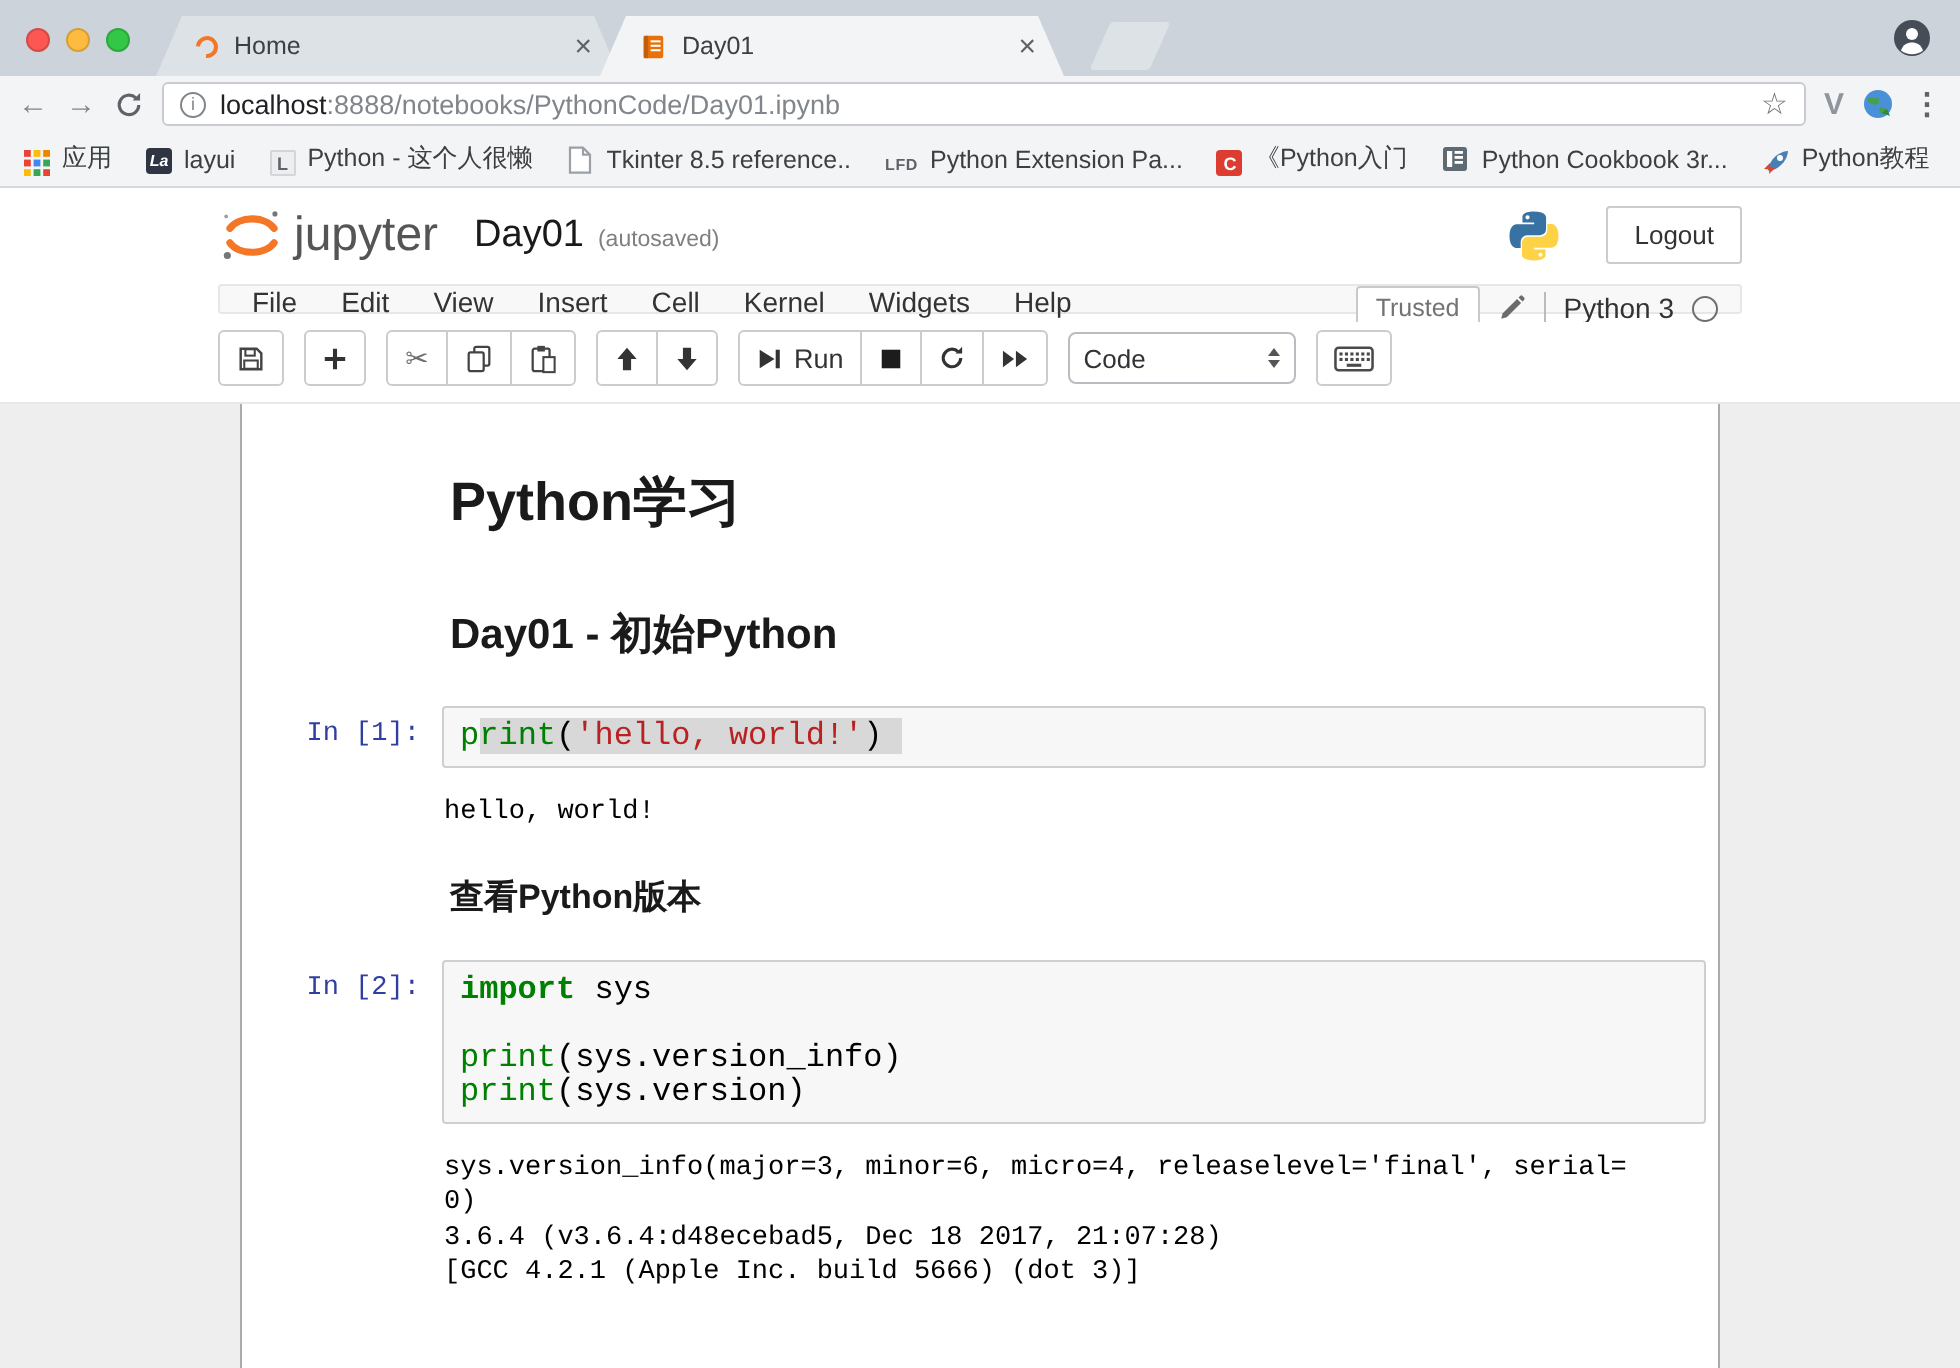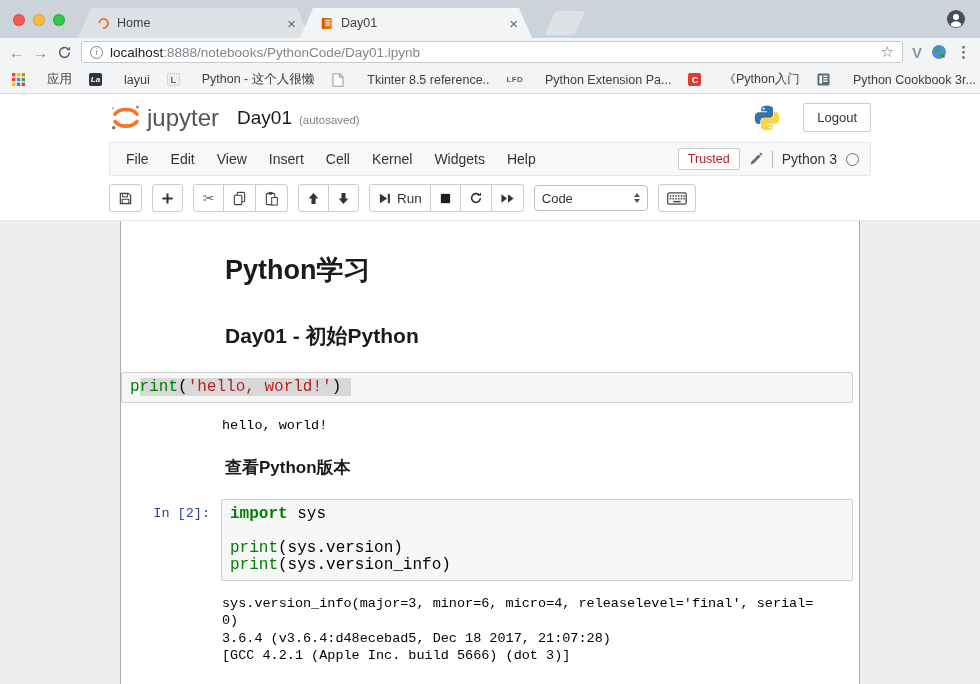--- a/index.html
+++ b/index.html
@@ -29,43 +29,43 @@
   .urlfield { flex:1; height:22px; background:#fff; border:1px solid #c8ccd0; border-radius:3px; display:flex; align-items:center; padding:0 8px; gap:7px; }
   .info-ico { width:13px; height:13px; border:1px solid #80868b; border-radius:50%; color:#80868b; font-size:9px;
               display:flex; align-items:center; justify-content:center; font-style:normal; flex:none; }
   .urltext { font-size:13.5px; color:#80868b; white-space:nowrap; }
   .urltext b { color:#202124; font-weight:normal; }
   .star { margin-left:auto; color:#6e7277; font-size:15px; }
   .vext { color:#8e959d; font-weight:bold; font-size:15px; }
   .dots { color:#5f6368; font-size:15px; font-weight:bold; letter-spacing:0; }
 
   .bmrow { height:28px; background:#f3f4f6; border-bottom:1px solid #d6d9dc; display:flex; align-items:center; padding:0 11px; gap:17px; flex:none; }
-  .bm { display:flex; align-items:center; gap:22px; font-size:12.5px; color:#3c4043; white-space:nowrap; }
+  .bm { display:flex; align-items:flex-end; gap:6px; font-size:12.5px; color:#3c4043; white-space:nowrap; }
   .bm-ico { width:14px; height:14px; flex:none; display:flex; align-items:center; justify-content:center; }
   .sq { width:13px; height:13px; border-radius:2px; display:flex; align-items:center; justify-content:center; font-weight:bold; }
   .sq.layui { background:#2f3542; color:#fff; font-size:8px; font-style:italic; }
   .sq.pyblog { background:#eceef0; border:1px solid #d2d5d9; color:#5f6368; font-size:9px; border-radius:1px; }
   .sq.csdn { background:#dd3c31; color:#fff; font-size:9px; }
   .lfd { font-size:8px; font-weight:bold; color:#5f6368; letter-spacing:.3px; }
 
   
   .jheader { background:#fff; height:47px; display:flex; align-items:center; flex:none; }
   .jwrap { width:762px; margin:0 auto; display:flex; align-items:center; }
   .wordmark { font-size:24px; color:#555; letter-spacing:0; margin-left:4px; }
   .nbtitle { font-size:19px; color:#1a1a1a; margin-left:18px; }
   .autosaved { font-size:11.5px; color:#808080; margin-left:7px; padding-top:4px; }
   .hright { margin-left:auto; display:flex; align-items:center; gap:22px; }
   .logout { background:#fff; border:1px solid #ccc; border-radius:2px; font-size:13px; color:#333; padding:6px 13px; }
 
   .menurow { background:#fff; padding:1px 0 4px; flex:none; }
   .menubar { width:762px; margin:0 auto; background:#f8f8f8; border:1px solid #e7e7e7; border-radius:2px;
-             height:34px; display:flex; align-items:center; padding:0 5px; }
+             height:15px; display:flex; align-items:flex-start; padding:0 5px; }
   .mitem { font-size:14px; color:#333; padding:0 11px; }
   .mright { margin-left:auto; display:flex; align-items:center; gap:9px; padding-right:6px; }
-  .trusted { background:#fff; border:1px solid #c9c9c9; border-radius:2px; font-size:12.5px; color:#b91c1c; padding:3px 9px; }
+  .trusted { background:#fff; border:1px solid #c9c9c9; border-radius:2px; font-size:12.5px; color:#737373; padding:3px 9px; }
   .mdivider { width:1px; height:17px; background:#bbb; }
   .kernelname { font-size:14px; color:#333; }
   .kcircle { width:13px; height:13px; border:1.5px solid #6e6e6e; border-radius:50%; }
 
   
   .toolbar { background:#fff; padding:4px 0 8px; border-bottom:1px solid #e8e8e8; flex:none; }
   .tbwrap { width:762px; margin:0 auto; display:flex; align-items:center; gap:10px; }
   .bgroup { display:flex; }
   .tbtn { height:28px; min-width:31px; padding:0 8px; background:#fff; border:1px solid #cccccc; display:flex;
           align-items:center; justify-content:center; gap:6px; font-size:13.5px; color:#333; margin-left:-1px; }
@@ -407,20 +407,21 @@
 
       <div class="cell">
         <div class="prompt"></div>
         <div class="mdinner">
             <h2>Day01 - 初始Python</h2>
           </div>
       </div>
 
 
       <div class="cell">
+        <div class="prompt">In [1]:</div>
         <div class="inputbox">
             <div class="cm-line"><span class="tok-fn">p</span><span class="tok-fn tok-selbg">rint</span><span class="tok-pl tok-selbg">(</span><span class="tok-s tok-selbg">'hello, world!'</span><span class="tok-pl tok-selbg">) </span></div>
           </div>
       </div>
       <div class="outputrow">
         <div class="prompt"></div>
         <div class="outtext">hello, world!</div>
       </div>
 
       <div class="cell">
@@ -428,22 +429,22 @@
         <div class="mdinner">
             <h3>查看Python版本</h3>
           </div>
       </div>
 
       <div class="cell">
         <div class="prompt">In [2]:</div>
         <div class="inputbox">
             <div class="cm-line"><span class="tok-kw">import</span><span class="tok-pl"> sys</span></div>
             <div class="cm-line">&nbsp;</div>
+            <div class="cm-line"><span class="tok-fn">print</span><span class="tok-pl">(sys.version_info)</span></div>
             <div class="cm-line"><span class="tok-fn">print</span><span class="tok-pl">(sys.version)</span></div>
-            <div class="cm-line"><span class="tok-fn">print</span><span class="tok-pl">(sys.version_info)</span></div>
           </div>
       </div>
       <div class="outputrow">
         <div class="prompt"></div>
         <div class="outtext">sys.version_info(major=3, minor=6, micro=4, releaselevel='final', serial=
 0)
 3.6.4 (v3.6.4:d48ecebad5, Dec 18 2017, 21:07:28)
 [GCC 4.2.1 (Apple Inc. build 5666) (dot 3)]</div>
       </div>
 

